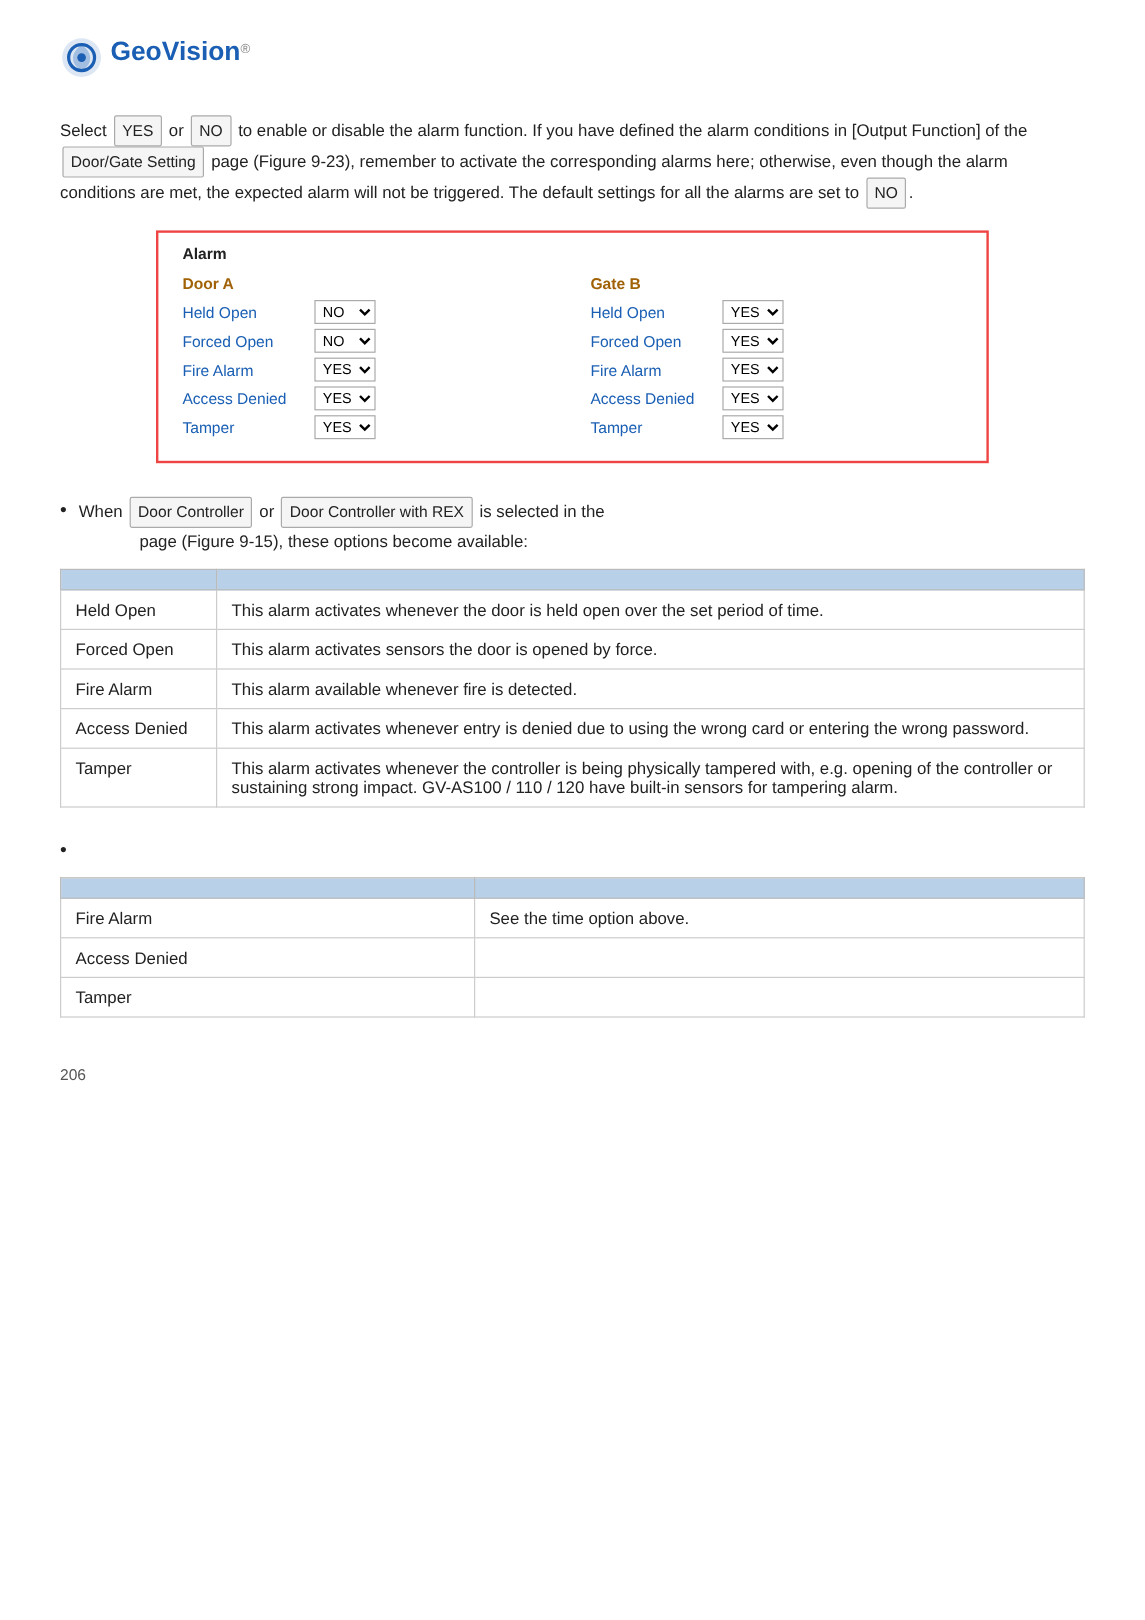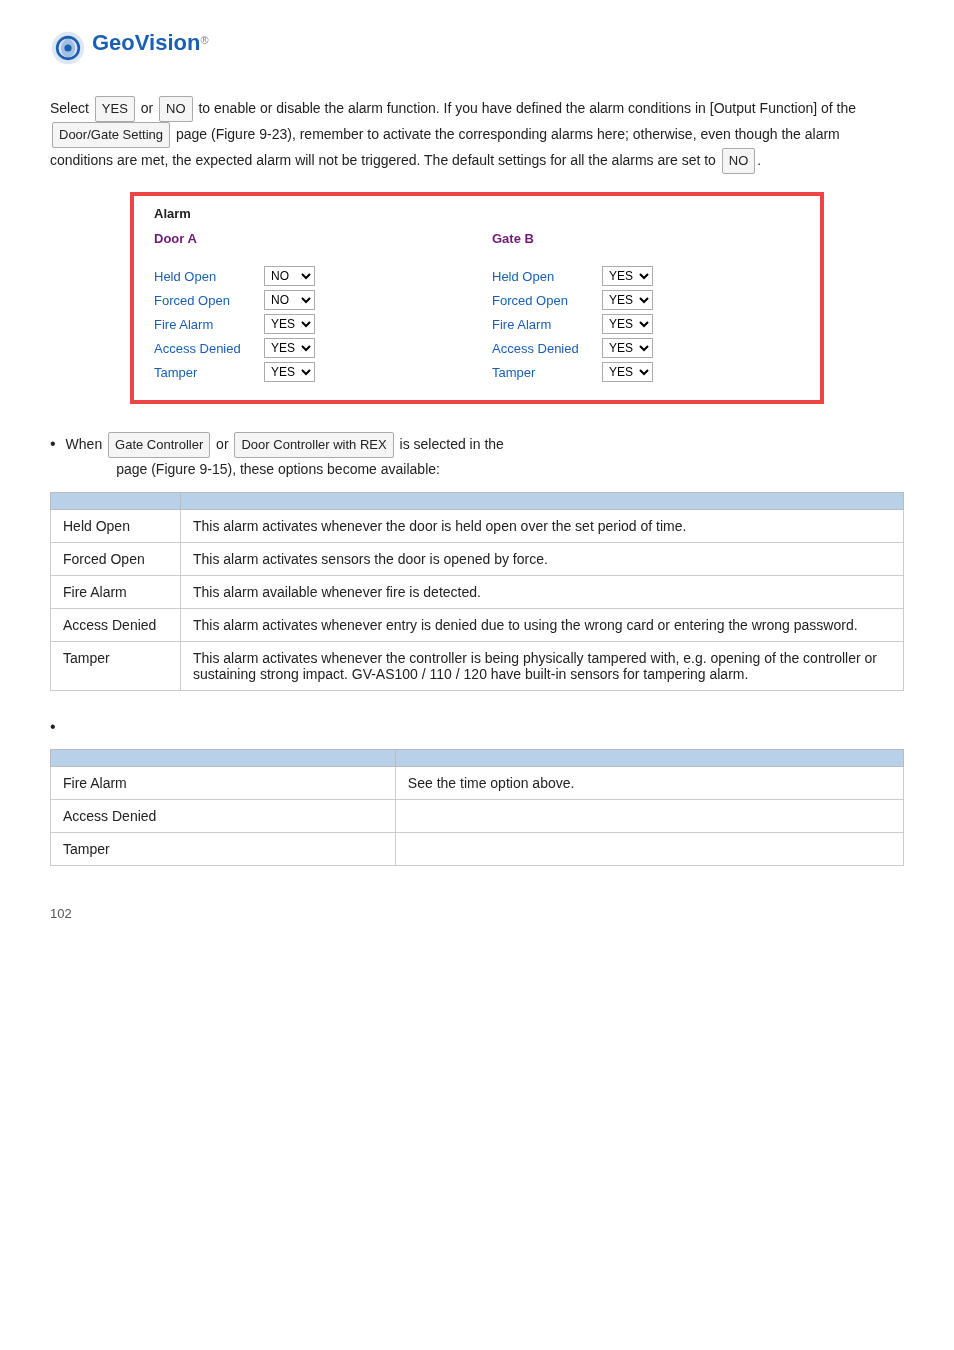--- a/index.html
+++ b/index.html
@@ -29,43 +29,43 @@
       display: inline-block;
       border: 1px solid #aaa;
       padding: 1px 6px;
       font-size: 13px;
       background: #f5f5f5;
       border-radius: 2px;
       margin: 0 2px;
     }
     
     .alarm-box {
-      border: 4px solid #ef4444;
+      border: 2px solid #ef4444;
       padding: 10px 20px 14px 20px;
       margin: 18px 80px 28px 80px;
       background: #fff;
     }
     .alarm-box-title {
       font-weight: bold;
       font-size: 13px;
       margin-bottom: 10px;
       color: #222;
     }
     .alarm-columns {
       display: flex;
       gap: 30px;
     }
     .alarm-col {
       flex: 1;
     }
     .alarm-col-header {
       font-weight: bold;
       font-size: 13px;
-      color: #701a75;
-      margin-bottom: 20px;
+      color: #a16207;
+      margin-bottom: 6px;
     }
     .alarm-row {
       display: flex;
       align-items: center;
       margin-bottom: 4px;
       font-size: 13px;
     }
     .alarm-row-label {
       color: #1a5fb4;
       min-width: 110px;
@@ -205,21 +205,21 @@
         <select class="alarm-select"><option>YES</option><option>NO</option></select>
       </div>
     </div>
   </div>
 </div>
 
 <div class="bullet-section">
   <div class="bullet-line">
     <span class="bullet-dot">•</span>
     <span class="bullet-text">
-      When <span class="inline-highlight">Gate Controller</span> or <span class="inline-highlight">Door Controller with REX</span> is selected in the<br>
+      When <span class="inline-highlight">Door Controller</span> or <span class="inline-highlight">Door Controller with REX</span> is selected in the<br>
       &nbsp;&nbsp;&nbsp;&nbsp;&nbsp;&nbsp;&nbsp;&nbsp;&nbsp;&nbsp;&nbsp;&nbsp;&nbsp;page (Figure 9-15), these options become available:
     </span>
   </div>
 
   <table class="info-table">
     <thead>
       <tr>
         <th></th>
         <th></th>
       </tr>
@@ -271,13 +271,13 @@
         <td></td>
       </tr>
       <tr>
         <td>Tamper</td>
         <td></td>
       </tr>
     </tbody>
   </table>
 </div>
 
-<div class="page-number">102</div>
+<div class="page-number">206</div>
 
 </body></html>

